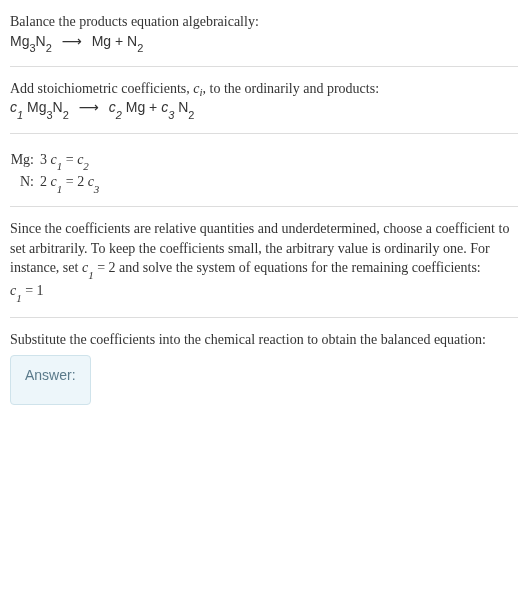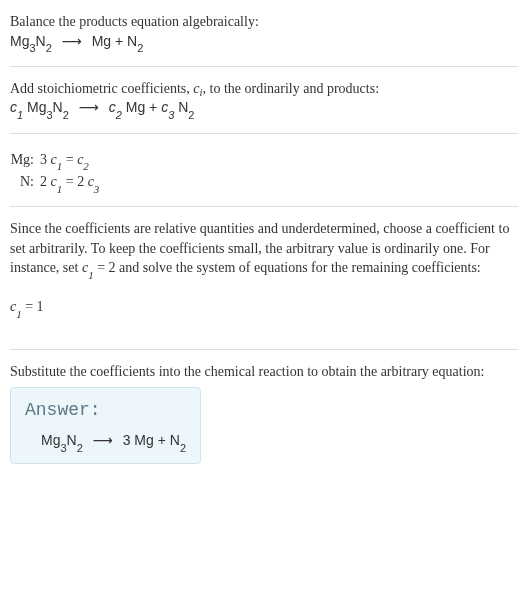--- a/index.html
+++ b/index.html
@@ -22,33 +22,33 @@
 }
 .formula {
   font-family: Liberation Sans, sans-serif;
 }
 sub { font-size: 11px; position: relative; top: 3px; }
 .ital { font-style: italic; }
 .arrow { display: inline-block; margin: 0 6px; }
 table.eq { border-collapse: collapse; margin-top: 4px; }
 table.eq td { padding: 0 6px 0 0; vertical-align: baseline; }
 table.eq td:first-child { text-align: right; min-width: 30px; }
-.coef-list div { margin: 17px 0; }
+.coef-list div { margin: 1px 0; }
 .answer-box {
   display: inline-block;
   background: #edf6fa;
   border: 1px solid #cfe3eb;
   border-radius: 4px;
   padding: 10px 14px;
   margin-top: 6px;
 }
 .answer-box .ans-label {
-  font-family: Liberation Mono, monospace;
+  font-family: Liberation Sans, sans-serif;
   color: #5a7a8a;
-  font-size: 18px;
+  font-size: 14px;
   margin-bottom: 8px;
 }
 .answer-box .ans-eq {
   padding-left: 16px;
 }
 .sub-i { font-size: 11px; font-style: italic; position: relative; top: 3px; }
 </style>
 </head>
 <body>
 
@@ -98,22 +98,17 @@
     <span>Since the coefficients are relative quantities and underdetermined, choose a coefficient to set arbitrarily. To keep the coefficients small, the arbitrary value is ordinarily one. For instance, set </span><span class="ital"><span>c</span><sub>1</sub></span><span> = 2 and solve the system of equations for the remaining coefficients:</span>
   </div>
   <div class="coef-list">
     <div><span class="ital"><span>c</span><sub>1</sub></span><span> = 1</span></div>
   </div>
 </div>
 
 <hr class="sep">
 
 <div class="section">
-  <div>Substitute the coefficients into the chemical reaction to obtain the arbitrary equation:</div>
+  <div>Substitute the coefficients into the chemical reaction to obtain the balanced equation:</div>
   <div class="answer-box">
     <div class="ans-label">Answer:</div>
-    <div class="ans-eq formula">
-      <span><span>Mg</span><sub>3</sub><span>N</span><sub>2</sub></span>
-      <span class="arrow">⟶</span>
-      <span><span> 3 Mg + N</span><sub>2</sub></span>
-    </div>
   </div>
 </div>
 
 </body></html>

